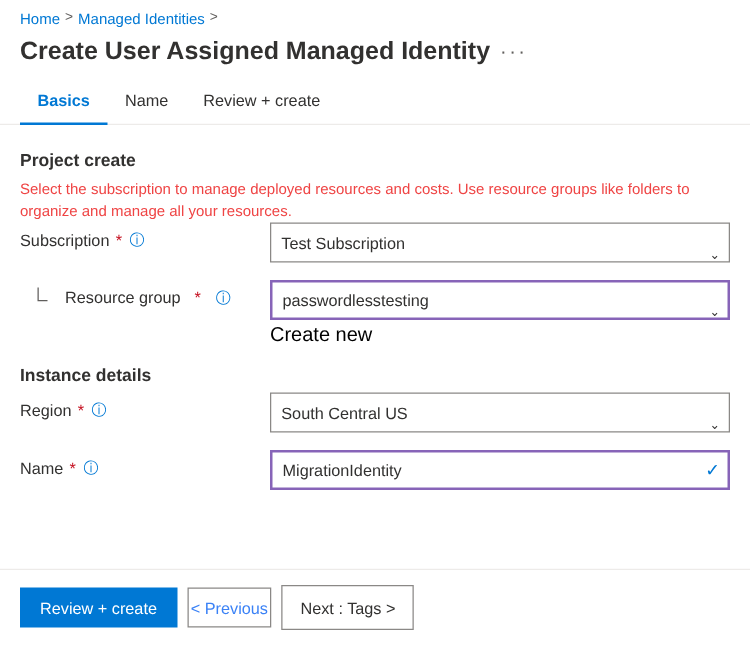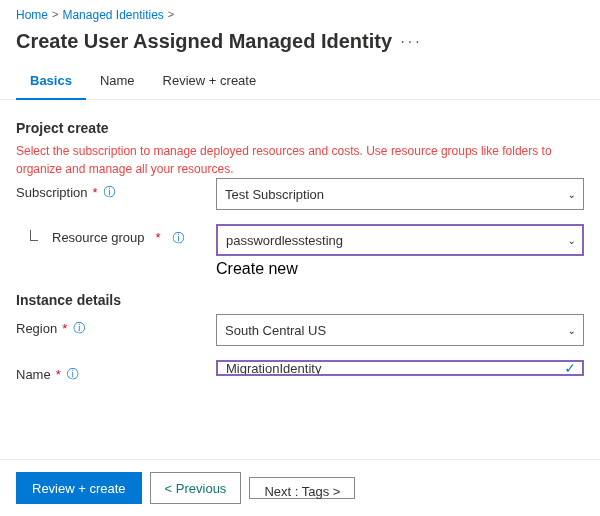--- a/index.html
+++ b/index.html
@@ -144,21 +144,21 @@
 
     .form-control-col {
       flex: 1;
       display: flex;
       flex-direction: column;
     }
 
     .select-wrapper {
       position: relative;
       display: flex;
-      align-items: center;
+      align-items: flex-end;
     }
     .select-input {
       width: 100%;
       padding: 5px 30px 5px 8px;
       border: 1px solid #8a8886;
       background: #fff;
       font-size: 13px;
       color: #323130;
       appearance: none;
       cursor: pointer;
@@ -172,21 +172,21 @@
       font-size: 10px;
     }
 
     .text-input {
       width: 100%;
       padding: 5px 30px 5px 8px;
       border: 2px solid #8764b8;
       background: #fff;
       font-size: 13px;
       color: #323130;
-      height: 16px;
+      height: 32px;
     }
 
     .input-with-check {
       position: relative;
       display: flex;
       align-items: center;
     }
     .input-check-icon {
       position: absolute;
       right: 8px;
@@ -227,38 +227,38 @@
       border: none;
       padding: 6px 16px;
       font-size: 13px;
       cursor: pointer;
       font-family: inherit;
       height: 32px;
     }
 
     .btn-secondary {
       background: #fff;
-      color: #0f766e;
+      color: #3b82f6;
+      border: 1px solid #8a8886;
+      padding: 6px 2px;
+      font-size: 13px;
+      cursor: pointer;
+      font-family: inherit;
+      height: 32px;
+    }
+
+    .btn-next {
+      background: #fff;
+      color: #323130;
       border: 1px solid #8a8886;
       padding: 6px 14px;
       font-size: 13px;
       cursor: pointer;
       font-family: inherit;
-      height: 32px;
-    }
-
-    .btn-next {
-      background: #fff;
-      color: #323130;
-      border: 1px solid #8a8886;
-      padding: 6px 14px;
-      font-size: 13px;
-      cursor: pointer;
-      font-family: inherit;
-      height: 22px;
+      height: 36px;
     }
 
     .resource-group-row {
       display: flex;
       align-items: flex-start;
       margin-bottom: 14px;
     }
   </style>
 </head>
 <body>

